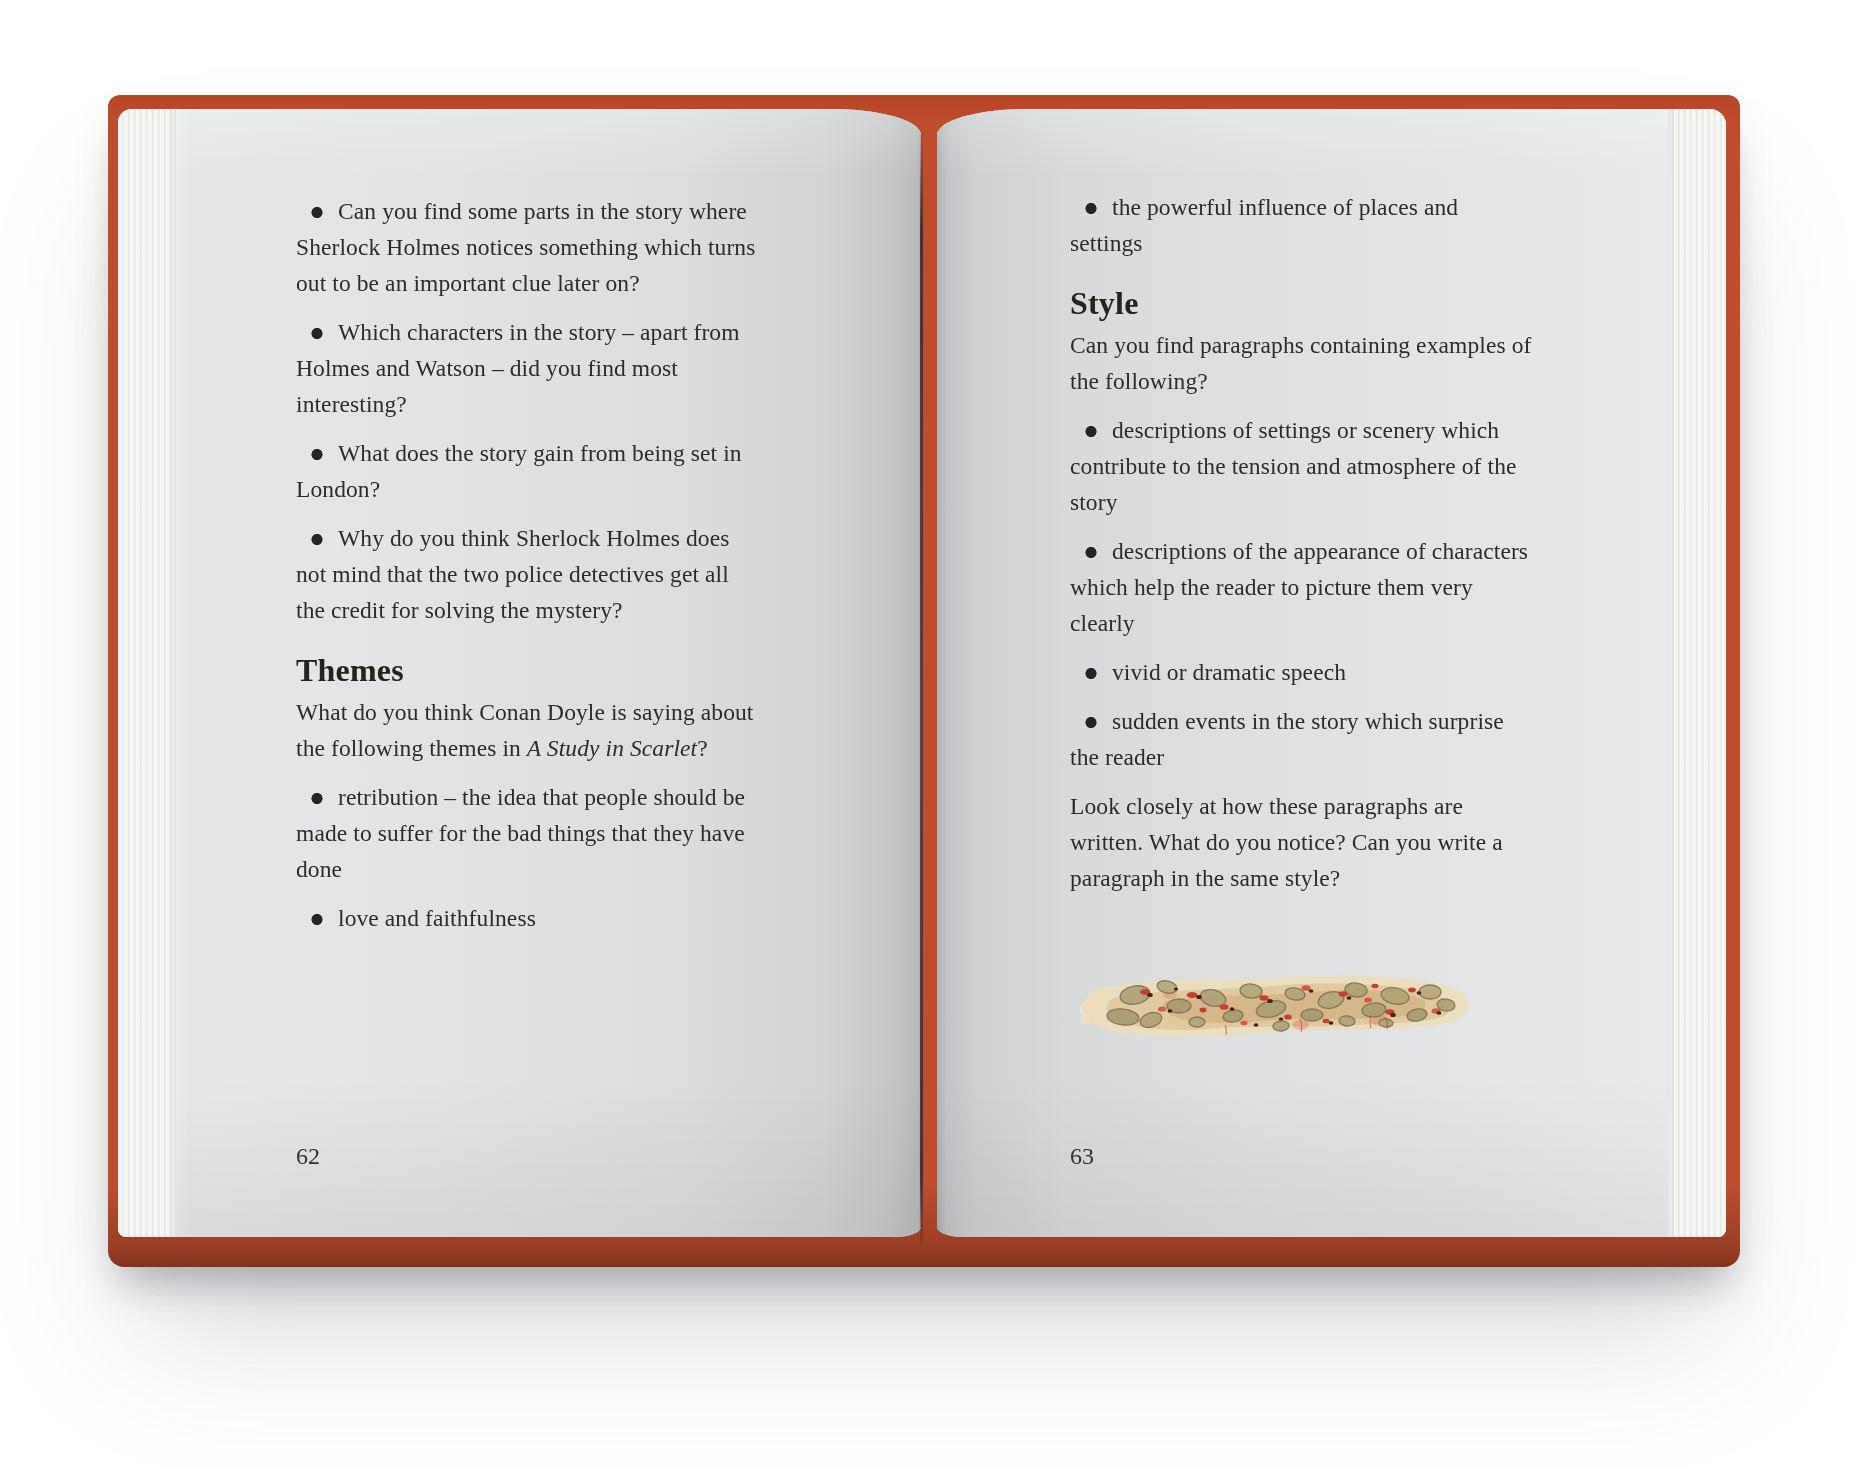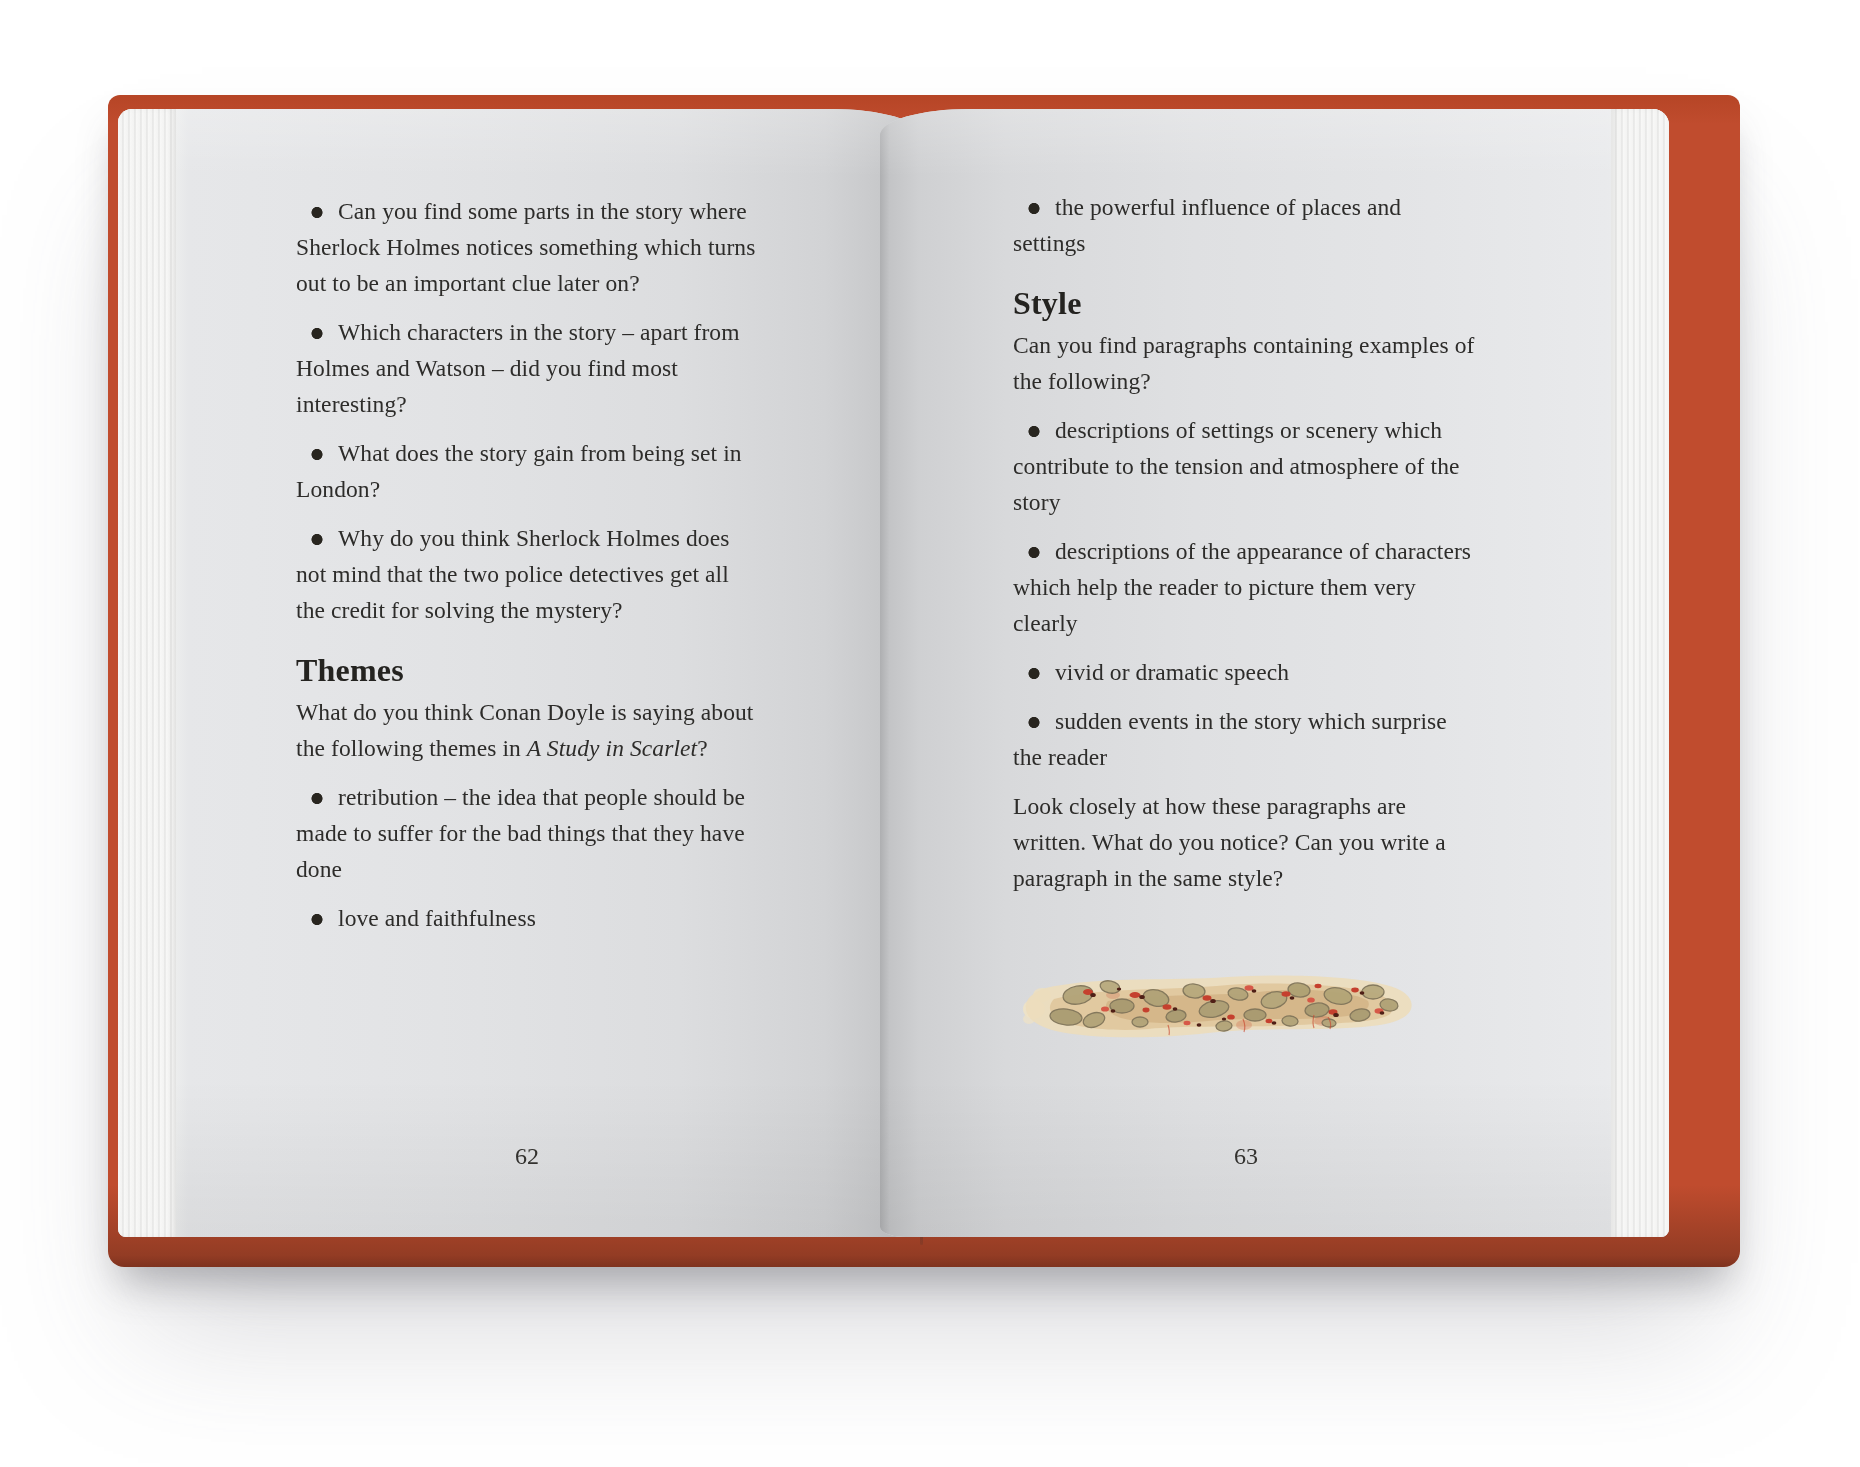--- a/index.html
+++ b/index.html
@@ -28,21 +28,21 @@
   }
 
   .page{position:absolute;top:14px;height:1128px;overflow:hidden;}
   .page-left{
     left:10px;width:803px;
     border-radius:14px 90px 26px 8px / 14px 26px 10px 8px;
     background:#dfe0e2;
     text-decoration:underline;
   }
   .page-right{
-    left:772px;width:789px;
+    left:829px;width:789px;
     border-radius:90px 16px 8px 26px / 26px 16px 8px 10px;
     background:#dfe0e2;
     text-decoration:underline;
   }
 
   
   .surface{position:absolute;inset:0;}
   .page-left .surface{
     background:
       linear-gradient(180deg,rgba(255,255,255,.22) 0%,rgba(255,255,255,0) 6%,rgba(255,255,255,0) 86%,rgba(0,0,0,.05) 99%),
@@ -82,21 +82,21 @@
   }
   .heading{
     font-size:32px;line-height:40px;font-weight:700;color:#242320;
     margin:22px 0 4px 0;letter-spacing:.2px;
   }
   .gap-before{margin-top:12px;}
   i{font-style:italic;}
 
   .pnum{
     position:absolute;top:1032px;font-size:24px;line-height:30px;
-    text-align:center;color:#33322f;
+    color:#33322f;
   }
   .pnum.left{left:178px;width:462px;}
   .pnum.right{left:133px;width:466px;}
 
   
   .illo{position:absolute;left:138px;top:856px;width:400px;height:84px;}
   .illo svg{display:block;width:100%;height:100%;}
 </style>
 </head>
 <body>

